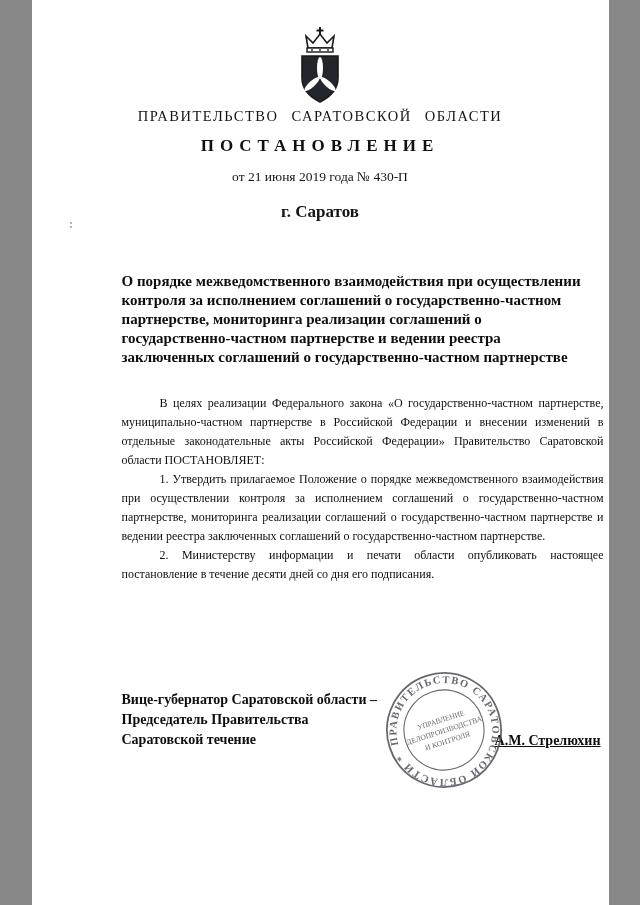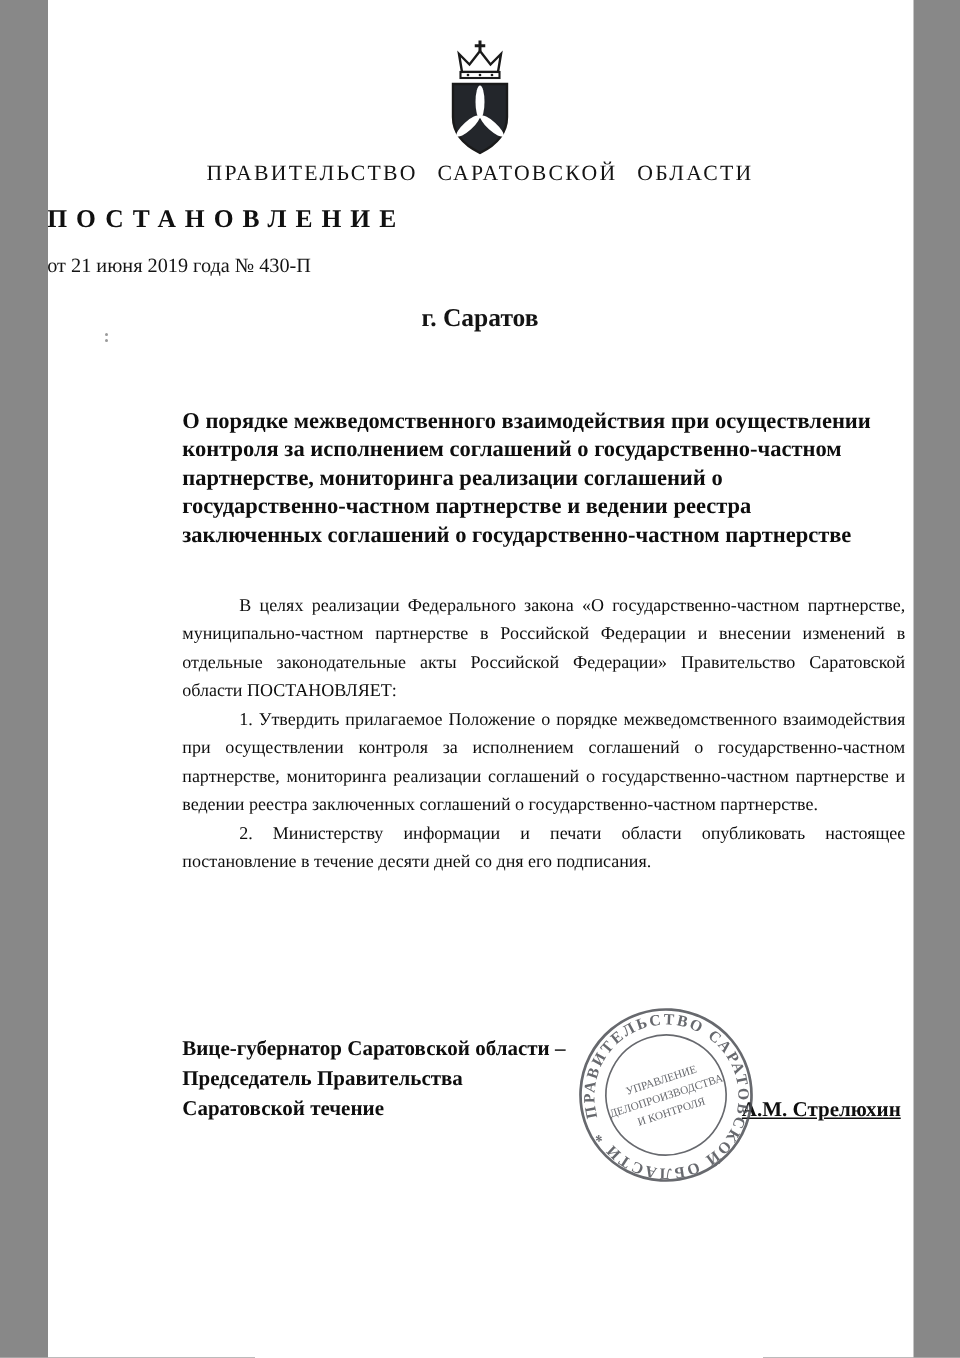--- a/index.html
+++ b/index.html
@@ -24,29 +24,30 @@
     top: 108px; left: 0; right: 0;
     text-align: center;
     font-size: 14.5px;
     letter-spacing: 1.5px;
     word-spacing: 8px;
     color: #141414;
   }
   .doc-type {
     position: absolute;
     top: 136px; left: 0; right: 0;
-    text-align: left;
+    text-align: center;
     font-size: 17px;
     font-weight: bold;
     letter-spacing: 6px;
     color: #101010;
   }
   .date-line {
     position: absolute;
     top: 169px; left: 0; right: 0;
+    text-align: center;
     font-size: 13.5px;
     color: #141414;
   }
   .city-line {
     position: absolute;
     top: 202px; left: 0; right: 0;
     text-align: center;
     font-size: 17px;
     font-weight: bold;
     color: #141414;

